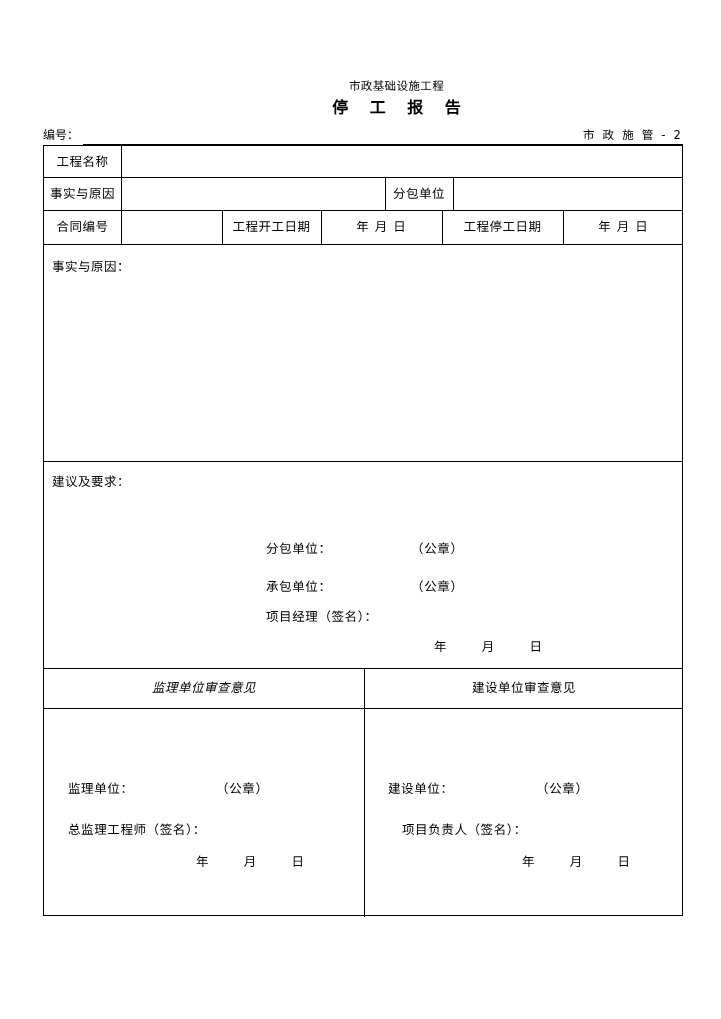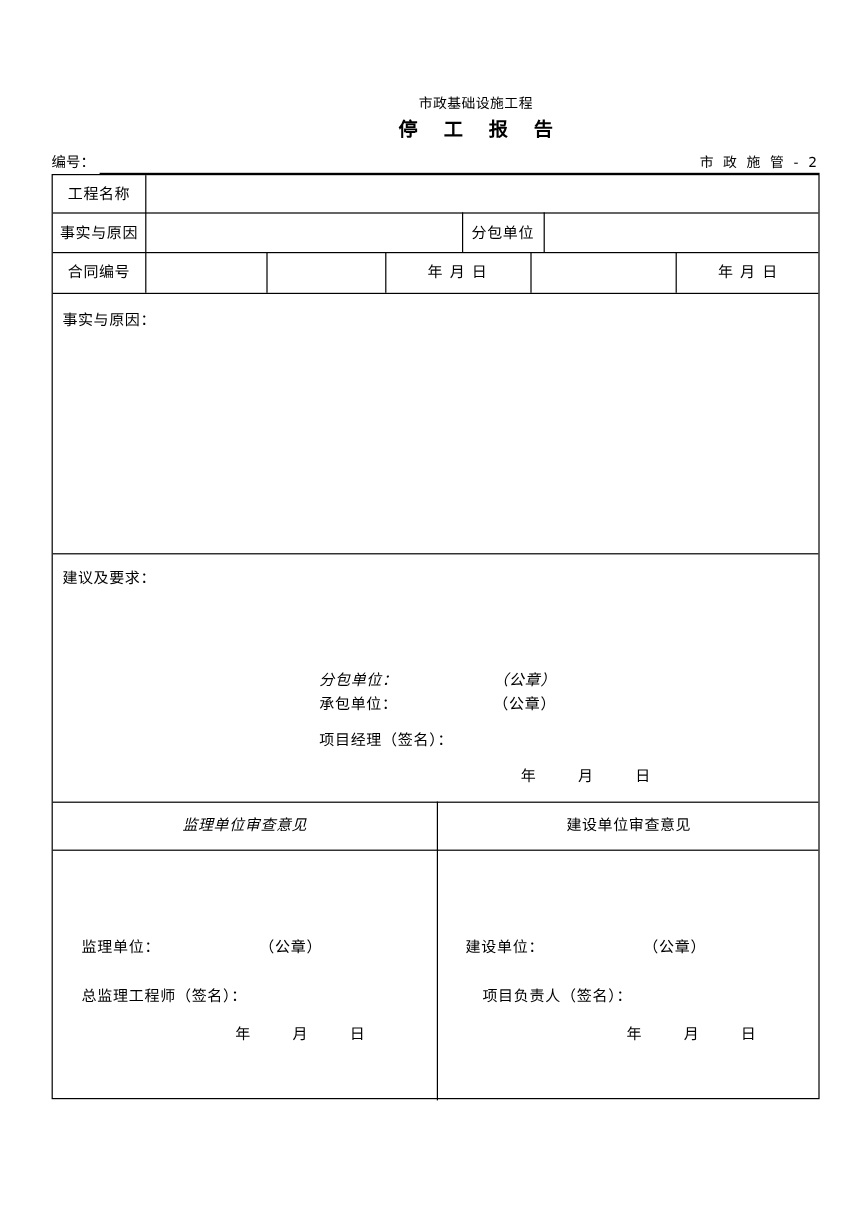--- a/index.html
+++ b/index.html
@@ -184,30 +184,32 @@
     <div class="cell ctr lbl" style="left:0; top:0; width:77px; height:31px;">工程名称</div>
     <div class="cell" style="left:77px; top:0; width:563px; height:31px; padding-left:8px;"></div>
 
     <div class="cell ctr lbl" style="left:0; top:31px; width:77px; height:33px;">事实与原因</div>
     <div class="cell" style="left:77px; top:31px; width:264px; height:33px; padding-left:8px;"></div>
     <div class="cell ctr lbl" style="left:341px; top:31px; width:68px; height:33px;">分包单位</div>
     <div class="cell" style="left:409px; top:31px; width:231px; height:33px; padding-left:8px;"></div>
 
     <div class="cell ctr lbl" style="left:0; top:64px; width:77px; height:34px;">合同编号</div>
     <div class="cell" style="left:77px; top:64px; width:101px; height:34px; padding-left:8px;"></div>
+    <div class="cell ctr lbl" style="left:178px; top:64px; width:99px; height:34px;">工程开工日期</div>
     <div class="cell ctr" style="left:277px; top:64px; width:121px; height:34px; letter-spacing:1px;">年    月     日</div>
+    <div class="cell ctr lbl" style="left:398px; top:64px; width:121px; height:34px;">工程停工日期</div>
     <div class="cell ctr" style="left:519px; top:64px; width:121px; height:34px; letter-spacing:1px;">年    月     日</div>
 
     <div class="sect-head" style="left:8px; top:110px;">事实与原因：</div>
     <div class="cell" style="left:8px; top:130px; width:624px; height:180px; align-items:flex-start; white-space:normal;"></div>
 
     <div class="sect-head" style="left:8px; top:325px;">建议及要求：</div>
     <div class="cell" style="left:8px; top:345px; width:624px; height:48px; align-items:flex-start; white-space:normal;"></div>
 
-    <div class="sig-line" style="left:222px; top:410px;font-style:italic;">
+    <div class="sig-line" style="left:222px; top:392px;">
       <span>分包单位：</span>
       <span class="seal" style="margin-left:75px;">（公章）</span>
     </div>
     <div class="sig-line" style="left:222px; top:430px;">
       <span>承包单位：</span>
       <span class="seal" style="margin-left:75px;">（公章）</span>
     </div>
     <div class="sig-line" style="left:222px; top:460px;">
       <span>项目经理（签名）：</span>
     </div>

